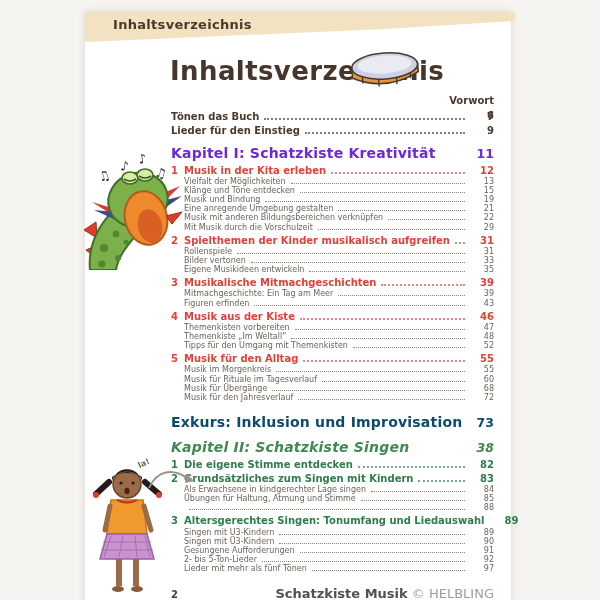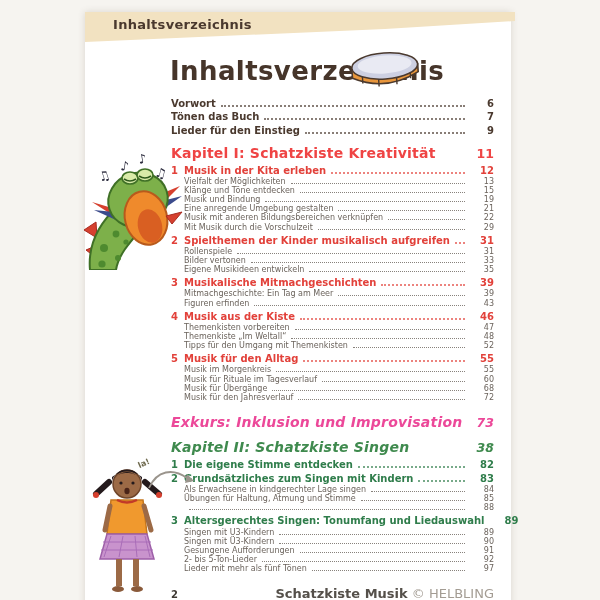--- a/index.html
+++ b/index.html
@@ -76,36 +76,36 @@
         <line x1="30" y1="29" x2="30" y2="40" stroke="#4a392e" stroke-width="1.4"></line>
         <line x1="48" y1="29" x2="48" y2="39" stroke="#4a392e" stroke-width="1.4"></line>
         <line x1="62" y1="25" x2="62" y2="34" stroke="#4a392e" stroke-width="1.4"></line>
         <ellipse cx="37" cy="20" rx="33" ry="13" fill="#cdd0e2" stroke="#4a392e" stroke-width="1.6"></ellipse>
         <ellipse cx="37" cy="18.5" rx="27" ry="9" fill="#e9eaf3"></ellipse>
       </g>
     </svg>
   </div>
 
   <div class="toc">
-      <div class="row front" style="color: rgb(74, 57, 46);">
+      <div class="row front" style="color: rgb(74, 57, 46); flex-direction: column;">
         <span class="label">Vorwort</span>
         <span class="leader"></span>
         <span class="pagenum">6</span>
       </div>
       <div class="row front" style="color: rgb(74, 57, 46);">
         <span class="label">Tönen das Buch</span>
         <span class="leader"></span>
         <span class="pagenum">7</span>
       </div>
       <div class="row front" style="color: rgb(74, 57, 46);">
         <span class="label">Lieder für den Einstieg</span>
         <span class="leader"></span>
         <span class="pagenum">9</span>
       </div>
-      <div class="row chapter" style="color: #ef4444; gap: 6px;">
+      <div class="row chapter" style="color: #6d28d9; gap: 6px;">
         <span class="label">Kapitel I: Schatzkiste Kreativität</span>
         <span class="spacer"></span>
         <span class="pagenum">11</span>
       </div>
       <div class="row section" style="color: rgb(226, 65, 58);">
         <span class="num">1</span>
         <span class="label">Musik in der Kita erleben</span>
         <span class="leader"></span>
         <span class="pagenum">12</span>
       </div>
@@ -216,21 +216,21 @@
       <div class="row sub">
         <span class="label">Musik für Übergänge</span>
         <span class="leader"></span>
         <span class="pagenum">68</span>
       </div>
       <div class="row sub">
         <span class="label">Musik für den Jahresverlauf</span>
         <span class="leader"></span>
         <span class="pagenum">72</span>
       </div>
-      <div class="row chapter excursus" style="color: #ec4899; font-style: italic;">
+      <div class="row chapter excursus" style="color: #0c4a6e;">
         <span class="label">Exkurs: Inklusion und Improvisation</span>
         <span class="spacer"></span>
         <span class="pagenum">73</span>
       </div>
       <div class="row chapter" style="color: rgb(63, 138, 78); font-style: italic;">
         <span class="label">Kapitel II: Schatzkiste Singen</span>
         <span class="spacer"></span>
         <span class="pagenum">38</span>
       </div>
       <div class="row section" style="color: rgb(47, 125, 75);">

